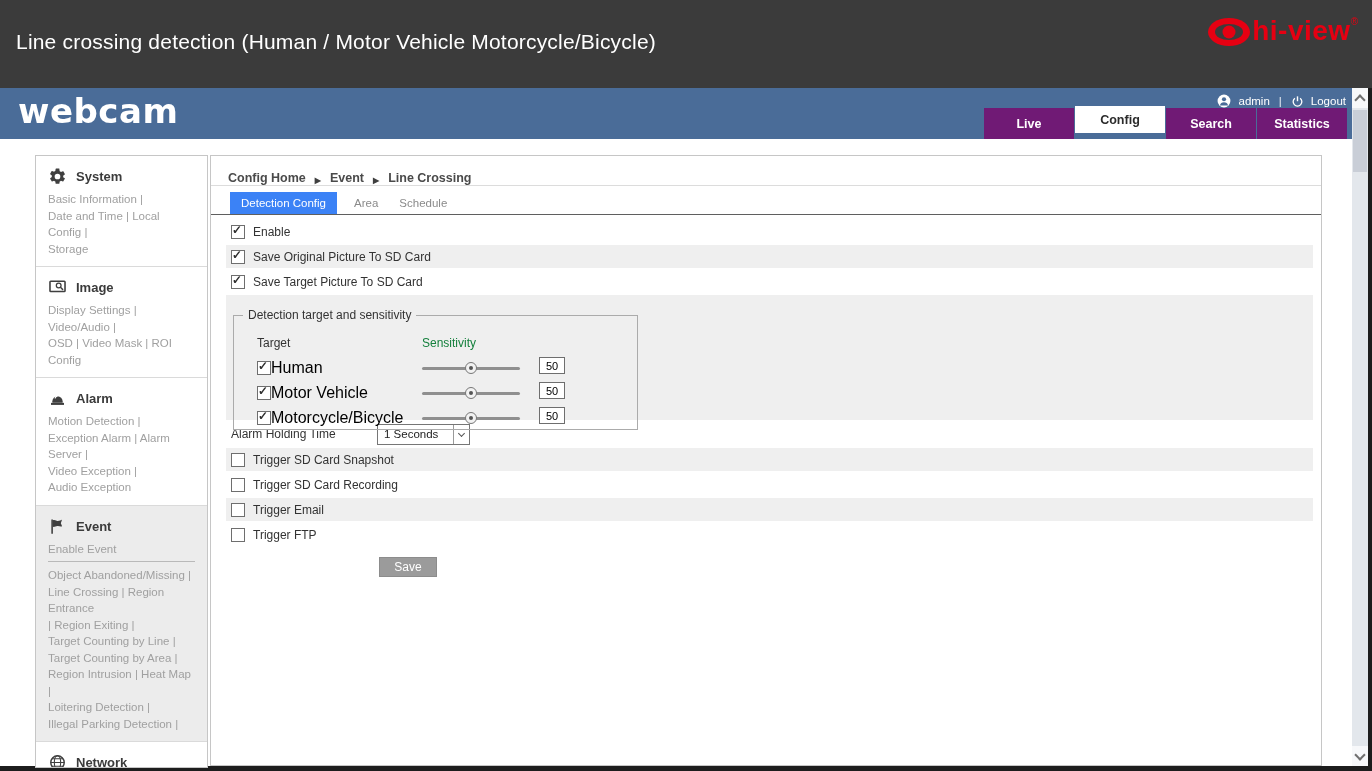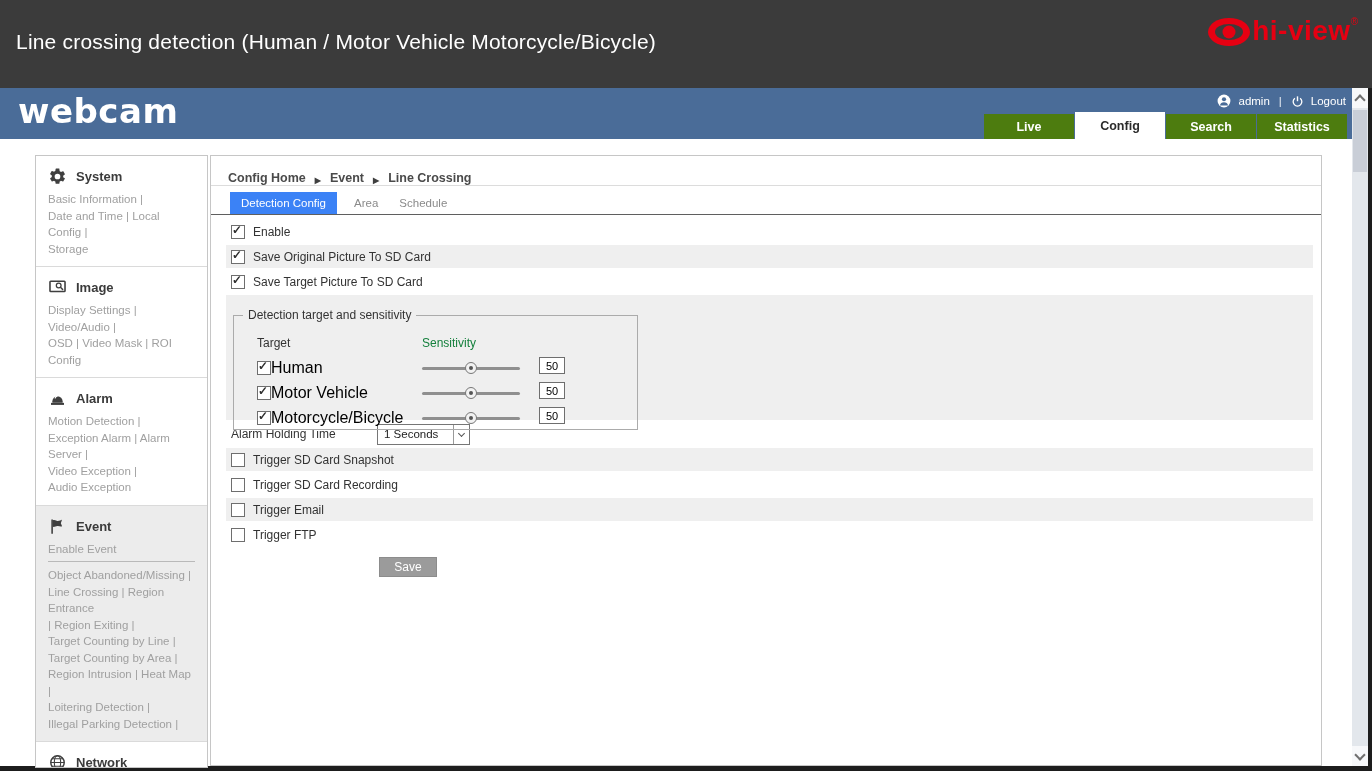--- a/index.html
+++ b/index.html
@@ -15,21 +15,21 @@
   .hiview .eye{width:46px;height:34px;margin-top:3px;}
   .hiview .brand{color:#e60012;font-size:28px;font-weight:bold;letter-spacing:.5px;line-height:38px;}
   .hiview .reg{color:#e60012;font-size:10px;margin-top:4px;}
   
   .header{position:absolute;left:0;top:88px;width:1372px;height:51px;background:#4a6c98;}
   .weblogo{position:absolute;left:18px;top:3px;color:#fff;font-size:34px;font-weight:bold;
     font-family:"DejaVu Sans",sans-serif;letter-spacing:.5px;}
   .userbar{position:absolute;right:26px;top:6px;display:flex;align-items:center;gap:7px;color:#fff;font-size:11.5px;padding-left:33px;}
   .userbar .sep{opacity:.9;padding:0 2px;}
   .navtabs{position:absolute;left:984px;bottom:0;display:flex;}
-  .navtab{width:90px;height:25px;margin-right:1px;background:#4d7c0f;color:#fff;
+  .navtab{width:90px;height:31px;margin-right:1px;background:#701a75;color:#fff;
     font-size:12.5px;font-weight:bold;display:flex;align-items:center;justify-content:center;cursor:pointer;}
   .navtab.active{background:#ffffff;color:#2b2b2b;height:27px;margin-top:-2px;}
   
   .vscroll{position:absolute;left:1352px;top:88px;width:16px;height:678px;background:#e3e7ec;}
   .vscroll .btn{position:absolute;left:0;width:16px;height:20px;background:#f7f8fa;display:flex;align-items:center;justify-content:center;cursor:pointer;}
   .vscroll .btn.up{top:0;}
   .vscroll .btn.down{bottom:0;}
   .vscroll .thumb{position:absolute;left:1px;top:22px;width:14px;height:62px;background:#c9ced7;cursor:pointer;}
   .chev{width:6px;height:6px;border-right:2px solid #6f6f6f;border-bottom:2px solid #6f6f6f;display:inline-block;}
   .chev.up{transform:rotate(-135deg);margin-top:3px;}

